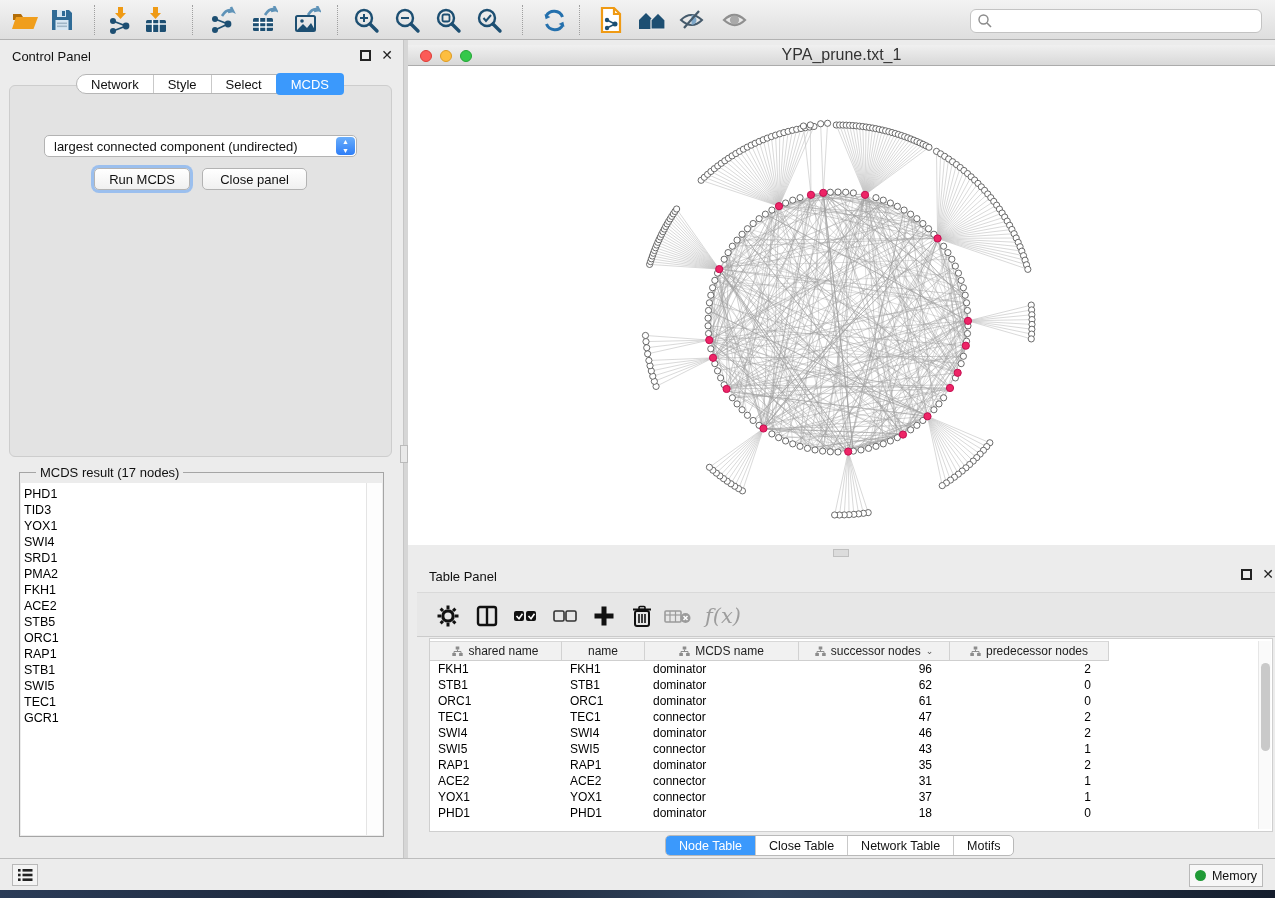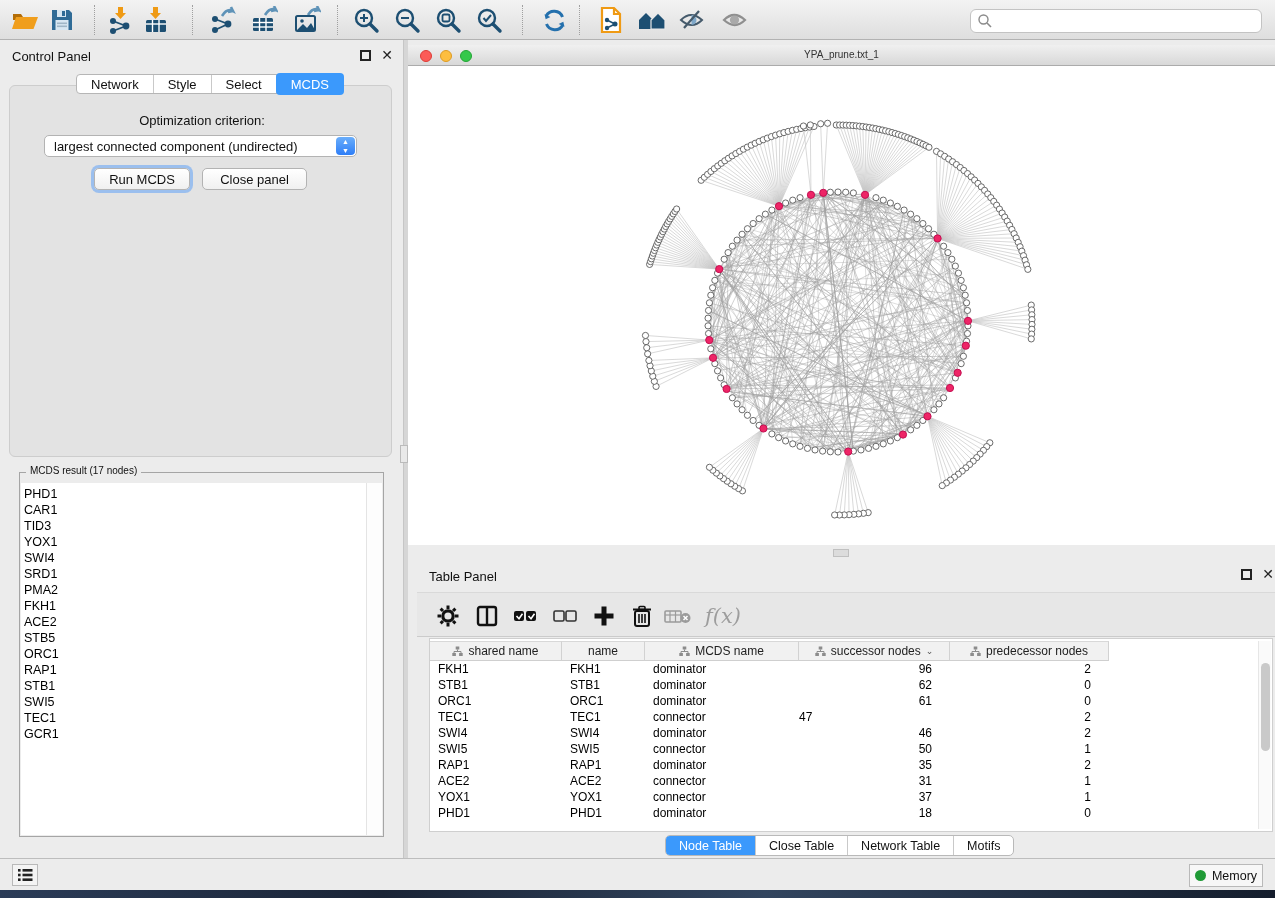--- a/index.html
+++ b/index.html
@@ -25,53 +25,53 @@
 
   
   #control-panel { left:0; top:40px; width:404px; height:818px; background:#ececec; border-right:1px solid #c6c6c6; }
   #cp-title { left:12px; top:9px; font-size:13px; color:#111; }
   .win-btns { position:absolute; right:10px; top:10px; display:flex; gap:10px; align-items:center; }
   .float-btn { width:11px; height:11px; border:2px solid #222; background:transparent; }
   .close-x { font-size:14px; font-weight:bold; color:#222; line-height:11px; }
   #cp-subpanel { left:9px; top:45px; width:383px; height:372px; background:#e3e3e3;
      border:1px solid #cdcdcd; border-radius:6px; }
   #cp-tabs { position:absolute; left:76px; top:34px; height:20px; display:flex; background:#fff;
-     border:1px solid #b6b6b6; border-radius:4px; font-size:13px; }
+     border:1px solid #b6b6b6; border-radius:10px; font-size:13px; }
   #cp-tabs .seg { padding:2px 14px; border-right:1px solid #c9c9c9; color:#111; line-height:16px; }
   #cp-tabs .seg:last-child { border-right:none; }
   #cp-tabs .seg.sel { background:#3b99fc; color:#fff; border-radius:4px; margin:-2px -1px; padding:4px 15px; border-right:none; }
   #opt-label { left:0; top:73px; width:404px; text-align:center; font-size:13px; color:#111; }
   #opt-select { left:44px; top:95px; width:313px; height:22px; background:#fff; border:1px solid #b3b3b3;
      border-radius:5px; font-size:13px; color:#111; display:flex; align-items:center; padding-left:9px; }
   #opt-stepper { position:absolute; right:1px; top:1px; width:19px; height:18px; border-radius:4px;
      background:linear-gradient(#6aaefb,#2e7ef7); color:#fff; font-size:7px; line-height:9px; text-align:center; }
   .cp-btn { position:absolute; top:128px; height:22px; background:linear-gradient(#ffffff,#f0f0f0);
      border:1px solid #b3b3b3; border-radius:5px; font-size:13px; color:#111;
      display:flex; align-items:center; justify-content:center; }
   #run-btn { left:94px; width:96px; box-shadow:0 0 0 3px rgba(106,166,245,.6); }
   #close-panel-btn { left:202px; width:105px; }
   #mcds-group { left:19px; top:432px; width:365px; height:365px; border:1px solid #a5a5a5; }
-  #mcds-legend { left:26px; top:425px; background:#ececec; padding:0 4px; font-size:10px; color:#111; }
+  #mcds-legend { left:36px; top:425px; background:#ececec; padding:0 4px; font-size:13px; color:#111; }
   #mcds-list { left:21px; top:443px; width:361px; height:352px; background:#fff; overflow:hidden;
      font-size:12.5px; color:#000; padding:3px 0 0 3px; }
   #mcds-list .mcds-item { height:16px; line-height:16px; }
   #mcds-scroll { left:366px; top:443px; width:16px; height:352px; background:#fdfdfd; border-left:1px solid #e4e4e4; }
 
   
   #v-splitter { left:404px; top:40px; width:4px; height:818px; background:#d6d6d6; }
   #v-grip { left:400px; top:445px; width:8px; height:18px; background:#e9e9e9; border:1px solid #bbb; }
 
   
   #net-titlebar { left:408px; top:45px; width:867px; height:21px;
      background:linear-gradient(#f0f0f0,#d8d8d8); border-bottom:1px solid #ababab; }
   .tl { position:absolute; top:5px; width:12px; height:12px; border-radius:50%; }
   #tl-close { left:12px; background:#fc5b57; border:1px solid #dd3c36; }
   #tl-min   { left:32px; background:#fdbe3f; border:1px solid #dd9b23; }
   #tl-zoom  { left:52px; background:#34c84a; border:1px solid #23a535; }
-  #net-title { width:100%; text-align:center; font-size:10px; color:#333; line-height:20px; }
+  #net-title { width:100%; text-align:center; font-size:16px; color:#333; line-height:20px; }
   #net-canvas { left:408px; top:66px; width:867px; height:479px; background:#fff; }
   #h-splitter { left:408px; top:545px; width:867px; height:17px; background:#ececec; }
   #h-grip { left:833px; top:549px; width:16px; height:8px; background:#dcdcdc; border:1px solid #c0c0c0; }
 
   
   #table-panel { left:408px; top:562px; width:867px; height:296px; background:#ececec;margin-left:9px; }
   #tp-title { left:12px; top:7px; font-size:13px; color:#111; }
   #tp-toolbar { position:absolute; left:0px; top:30px; width:867px; height:45px; background:#e7e7e7;
      border-top:1px solid #d9d9d9; border-bottom:1px solid #cbcbcb; }
   .tp-ic { position:absolute; top:8px; width:30px; height:30px; display:flex; align-items:center; justify-content:center; }
@@ -276,32 +276,30 @@
     <div class="float-btn"></div>
     <div class="close-x">✕</div>
   </div>
   <div id="cp-subpanel" class="abs"></div>
   <div id="cp-tabs">
       <span class="seg">Network</span>
       <span class="seg">Style</span>
       <span class="seg">Select</span>
       <span class="seg sel">MCDS</span>
     </div>
-  <div id="opt-label" class="abs">Optimization criterion:</div>
   <div id="opt-select" class="abs">
     <span>largest connected component (undirected)</span>
     <div id="opt-stepper">▲<br>▼</div>
   </div>
   <div id="run-btn" class="cp-btn">Run MCDS</div>
   <div id="close-panel-btn" class="cp-btn">Close panel</div>
   <div id="mcds-group" class="abs"></div>
   <div id="mcds-legend" class="abs">MCDS result (17 nodes)</div>
   <div id="mcds-list" class="abs">
       <div class="mcds-item">PHD1</div>
-      <div class="mcds-item">CAR1</div>
       <div class="mcds-item">TID3</div>
       <div class="mcds-item">YOX1</div>
       <div class="mcds-item">SWI4</div>
       <div class="mcds-item">SRD1</div>
       <div class="mcds-item">PMA2</div>
       <div class="mcds-item">FKH1</div>
       <div class="mcds-item">ACE2</div>
       <div class="mcds-item">STB5</div>
       <div class="mcds-item">ORC1</div>
       <div class="mcds-item">RAP1</div>
@@ -1324,35 +1322,35 @@
           <div class="td" style="width: 132px; text-align: left; padding: 0px 0px 0px 8px;">ORC1</div>
           <div class="td" style="width: 83px; text-align: left; padding: 0px 0px 0px 8px;">ORC1</div>
           <div class="td" style="width: 154px; text-align: left; padding: 0px 0px 0px 8px;">dominator</div>
           <div class="td" style="width: 151px; text-align: right; padding: 0px 18px 0px 0px;">61</div>
           <div class="td" style="width: 159px; text-align: right; padding: 0px 18px 0px 0px;">0</div>
         </div>
         <div class="tr">
           <div class="td" style="width: 132px; text-align: left; padding: 0px 0px 0px 8px;">TEC1</div>
           <div class="td" style="width: 83px; text-align: left; padding: 0px 0px 0px 8px;">TEC1</div>
           <div class="td" style="width: 154px; text-align: left; padding: 0px 0px 0px 8px;">connector</div>
-          <div class="td" style="width: 151px; padding: 0px 18px 0px 0px;">47</div>
+          <div class="td" style="width: 151px; text-align: right; padding: 0px 18px 0px 0px;">47</div>
           <div class="td" style="width: 159px; text-align: right; padding: 0px 18px 0px 0px;">2</div>
         </div>
         <div class="tr">
           <div class="td" style="width: 132px; text-align: left; padding: 0px 0px 0px 8px;">SWI4</div>
           <div class="td" style="width: 83px; text-align: left; padding: 0px 0px 0px 8px;">SWI4</div>
           <div class="td" style="width: 154px; text-align: left; padding: 0px 0px 0px 8px;">dominator</div>
           <div class="td" style="width: 151px; text-align: right; padding: 0px 18px 0px 0px;">46</div>
           <div class="td" style="width: 159px; text-align: right; padding: 0px 18px 0px 0px;">2</div>
         </div>
         <div class="tr">
           <div class="td" style="width: 132px; text-align: left; padding: 0px 0px 0px 8px;">SWI5</div>
           <div class="td" style="width: 83px; text-align: left; padding: 0px 0px 0px 8px;">SWI5</div>
           <div class="td" style="width: 154px; text-align: left; padding: 0px 0px 0px 8px;">connector</div>
-          <div class="td" style="width: 151px; text-align: right; padding: 0px 18px 0px 0px;">50</div>
+          <div class="td" style="width: 151px; text-align: right; padding: 0px 18px 0px 0px;">43</div>
           <div class="td" style="width: 159px; text-align: right; padding: 0px 18px 0px 0px;">1</div>
         </div>
         <div class="tr">
           <div class="td" style="width: 132px; text-align: left; padding: 0px 0px 0px 8px;">RAP1</div>
           <div class="td" style="width: 83px; text-align: left; padding: 0px 0px 0px 8px;">RAP1</div>
           <div class="td" style="width: 154px; text-align: left; padding: 0px 0px 0px 8px;">dominator</div>
           <div class="td" style="width: 151px; text-align: right; padding: 0px 18px 0px 0px;">35</div>
           <div class="td" style="width: 159px; text-align: right; padding: 0px 18px 0px 0px;">2</div>
         </div>
         <div class="tr">

